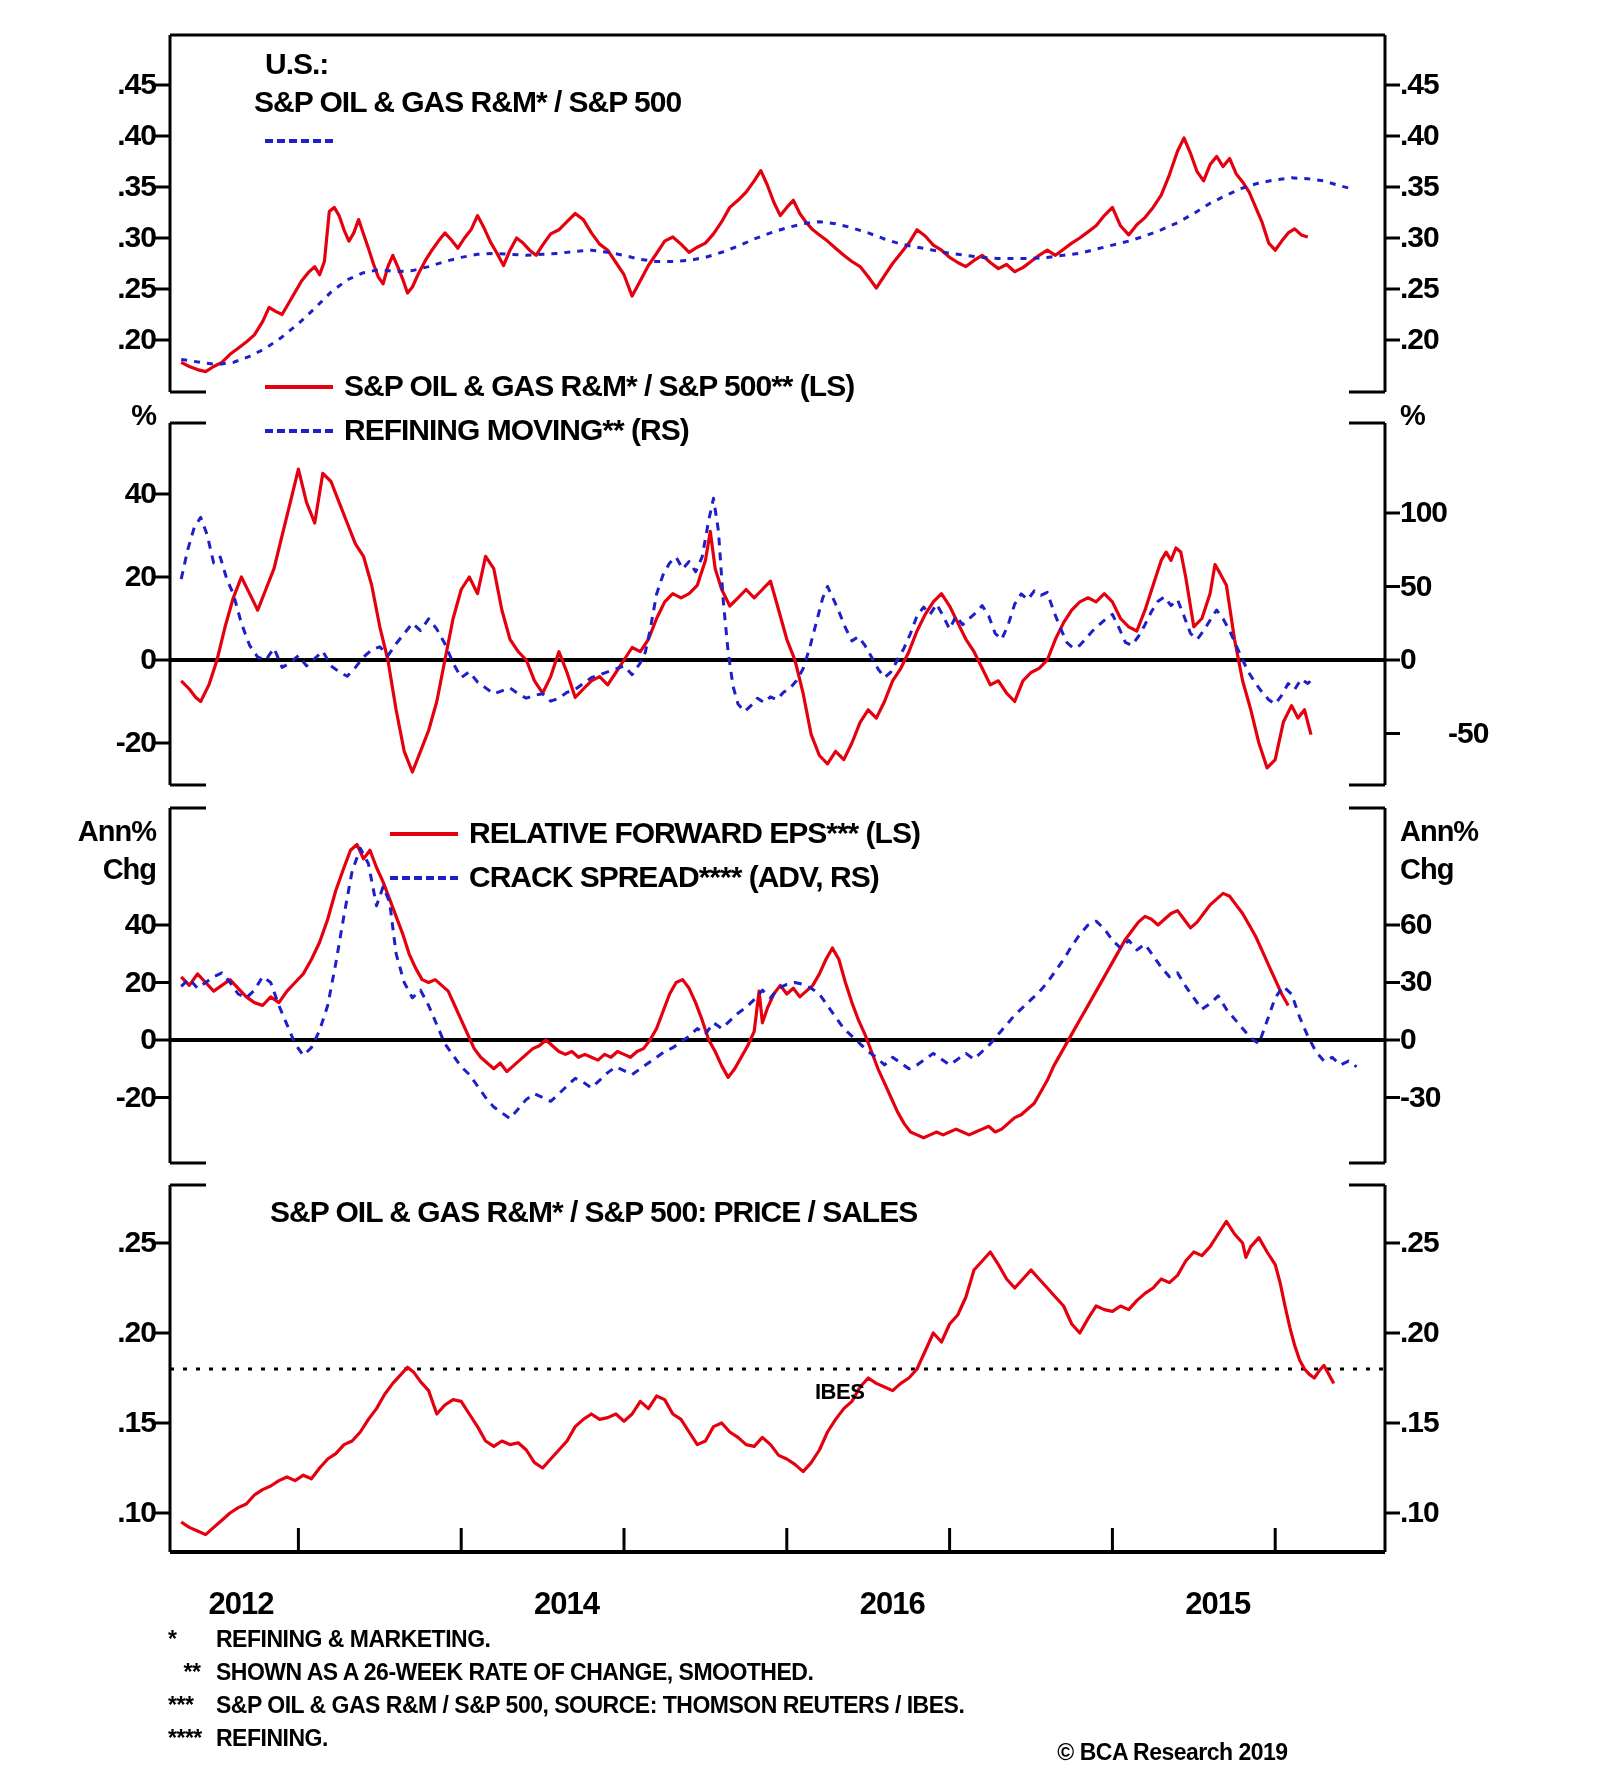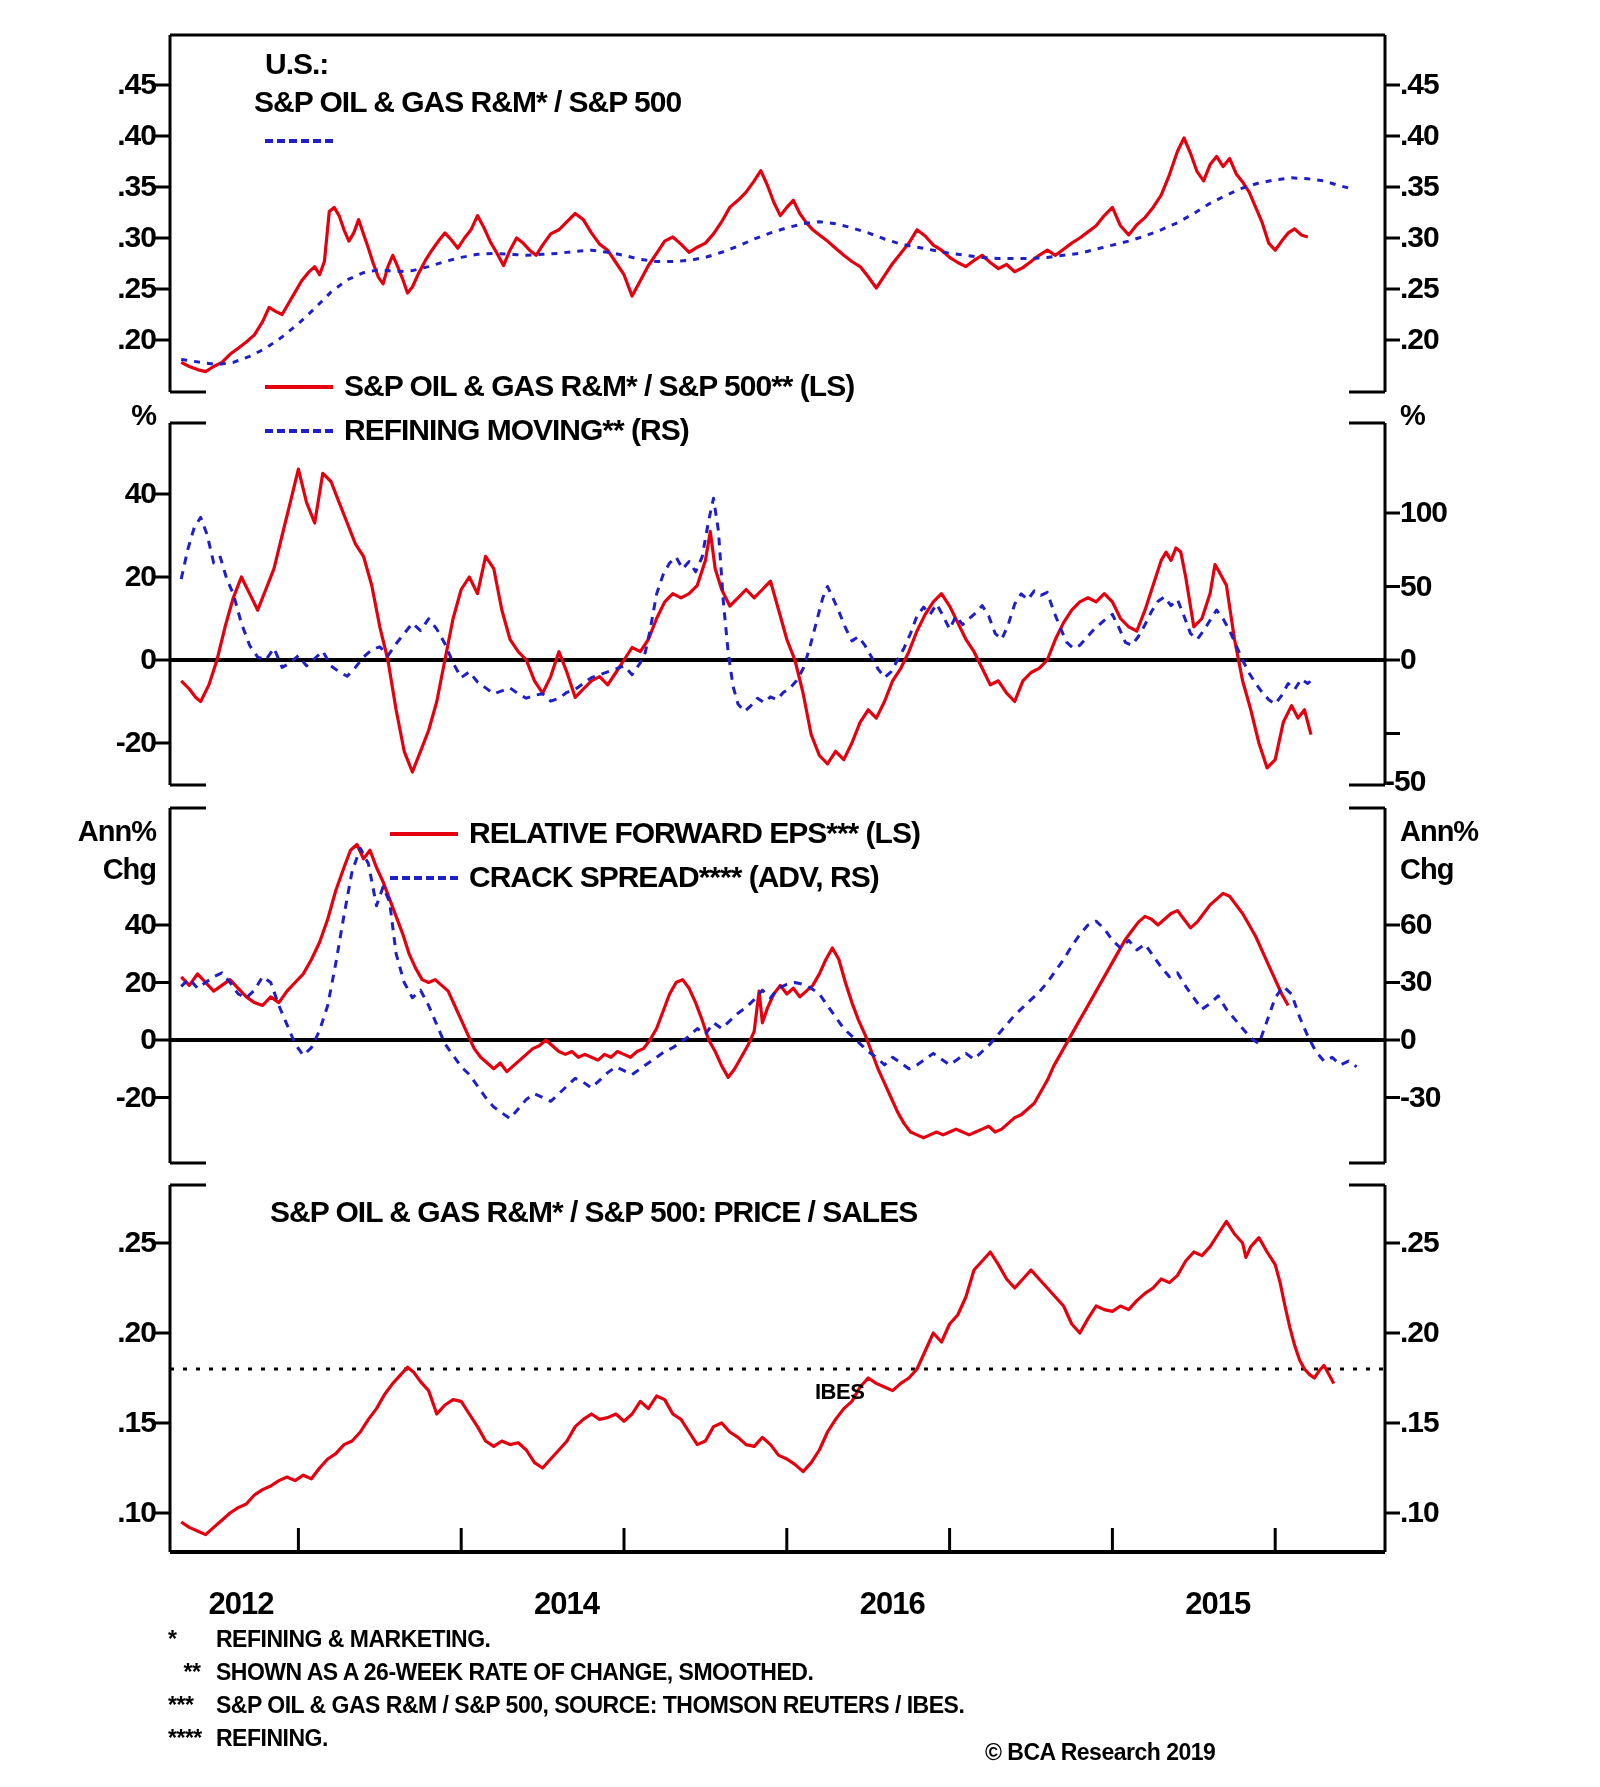--- a/index.html
+++ b/index.html
@@ -131,41 +131,41 @@
   <div class="footrow" style="left:168px;top:1659px;text-align:center;">
     <span class="mk">**</span><span>SHOWN AS A 26-WEEK RATE OF CHANGE, SMOOTHED.</span>
   </div>
   <div class="footrow" style="left:168px;top:1692px;">
     <span class="mk">***</span><span>S&amp;P OIL &amp; GAS R&amp;M / S&amp;P 500, SOURCE: THOMSON REUTERS / IBES.</span>
   </div>
   <div class="footrow" style="left:168px;top:1725px;">
     <span class="mk">****</span><span>REFINING.</span>
   </div>
 
-  <div class="lbl t23" style="left:985px;top:1740px;width:375px;text-align:left;">© BCA Research 2019</div>
+  <div class="lbl t23" style="left:985px;top:1740px;width:375px;text-align:center;">© BCA Research 2019</div>
 <div class="lbl t30 ra" style="left: 156px; top: 68px;">.45</div>
     <div class="lbl t30 ra" style="left: 156px; top: 119px;">.40</div>
     <div class="lbl t30 ra" style="left: 156px; top: 170px;">.35</div>
     <div class="lbl t30 ra" style="left: 156px; top: 221px;">.30</div>
     <div class="lbl t30 ra" style="left: 156px; top: 272px;">.25</div>
     <div class="lbl t30 ra" style="left: 156px; top: 323px;">.20</div>
     <div class="lbl t30" style="left: 1400px; top: 68px;">.45</div>
     <div class="lbl t30" style="left: 1400px; top: 119px;">.40</div>
     <div class="lbl t30" style="left: 1400px; top: 170px;">.35</div>
     <div class="lbl t30" style="left: 1400px; top: 221px;">.30</div>
     <div class="lbl t30" style="left: 1400px; top: 272px;">.25</div>
     <div class="lbl t30" style="left: 1400px; top: 323px;">.20</div>
     <div class="lbl t30 ra" style="left: 156px; top: 477px;">40</div>
     <div class="lbl t30 ra" style="left: 156px; top: 560px;">20</div>
     <div class="lbl t30 ra" style="left: 156px; top: 643px;">0</div>
     <div class="lbl t30 ra" style="left: 156px; top: 726px;">-20</div>
     <div class="lbl t30" style="left: 1400px; top: 496px;">100</div>
     <div class="lbl t30" style="left: 1400px; top: 569.5px;">50</div>
     <div class="lbl t30" style="left: 1400px; top: 643px;">0</div>
-    <div class="lbl t30" style="left: 1385px; top: 716.5px; margin-top: 48px;">-50</div>
+    <div class="lbl t30" style="left: 1448px; top: 716.5px;">-50</div>
     <div class="lbl t30 ra" style="left: 156px; top: 908px;">40</div>
     <div class="lbl t30 ra" style="left: 156px; top: 965.5px;">20</div>
     <div class="lbl t30 ra" style="left: 156px; top: 1023px;">0</div>
     <div class="lbl t30 ra" style="left: 156px; top: 1080.5px;">-20</div>
     <div class="lbl t30" style="left: 1400px; top: 907.998px;">60</div>
     <div class="lbl t30" style="left: 1400px; top: 965.499px;">30</div>
     <div class="lbl t30" style="left: 1400px; top: 1023px;">0</div>
     <div class="lbl t30" style="left: 1400px; top: 1080.5px;">-30</div>
     <div class="lbl t31 ctr" style="left: 241px; top: 1588px;">2012</div>
     <div class="lbl t31 ctr" style="left: 566.6px; top: 1588px;">2014</div>

